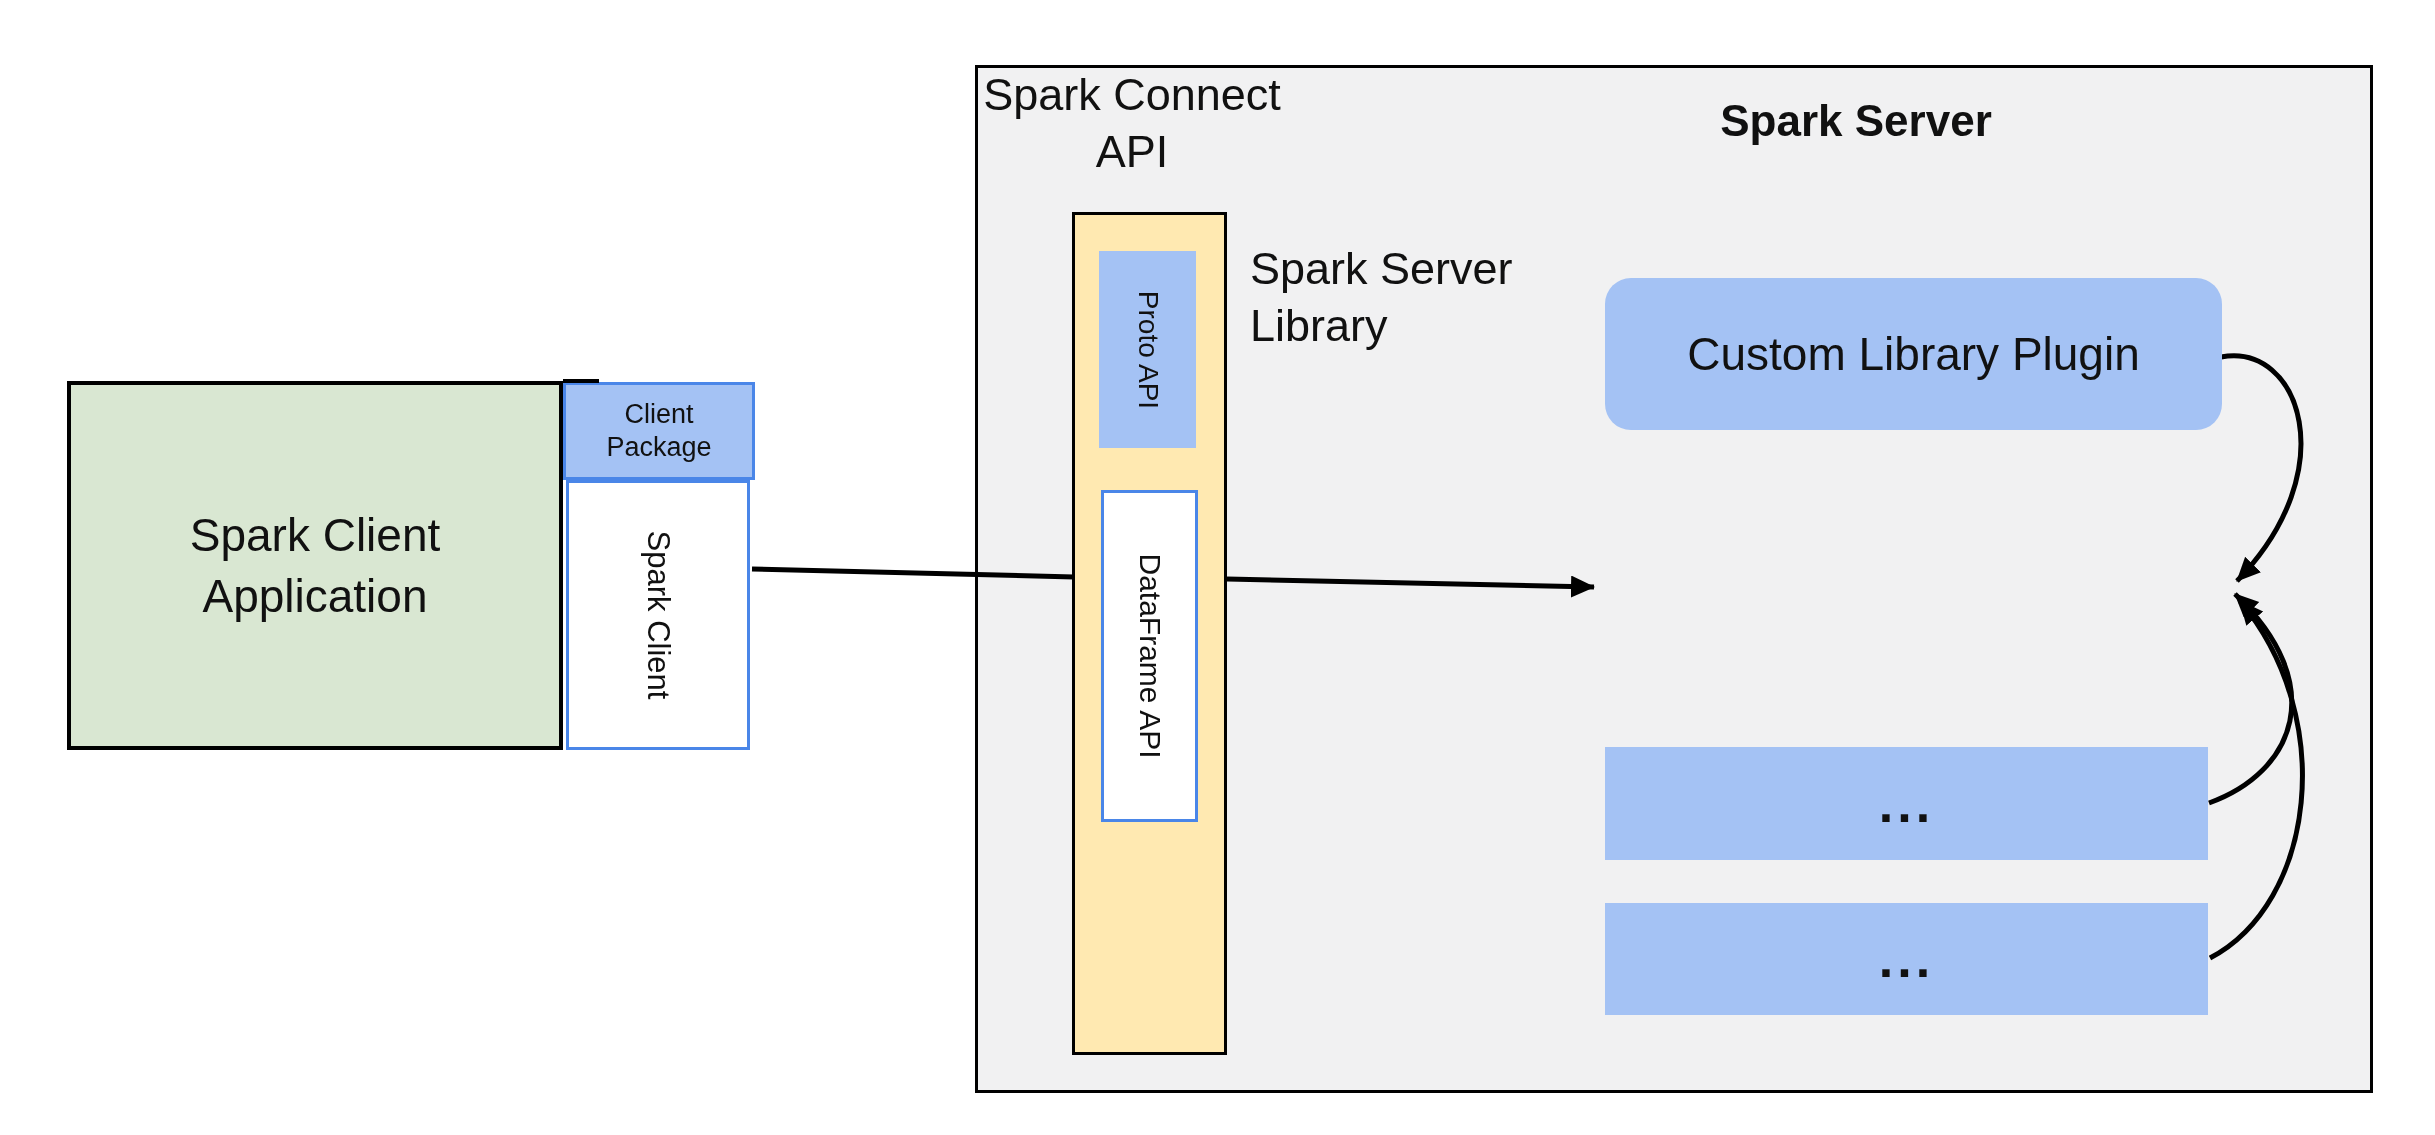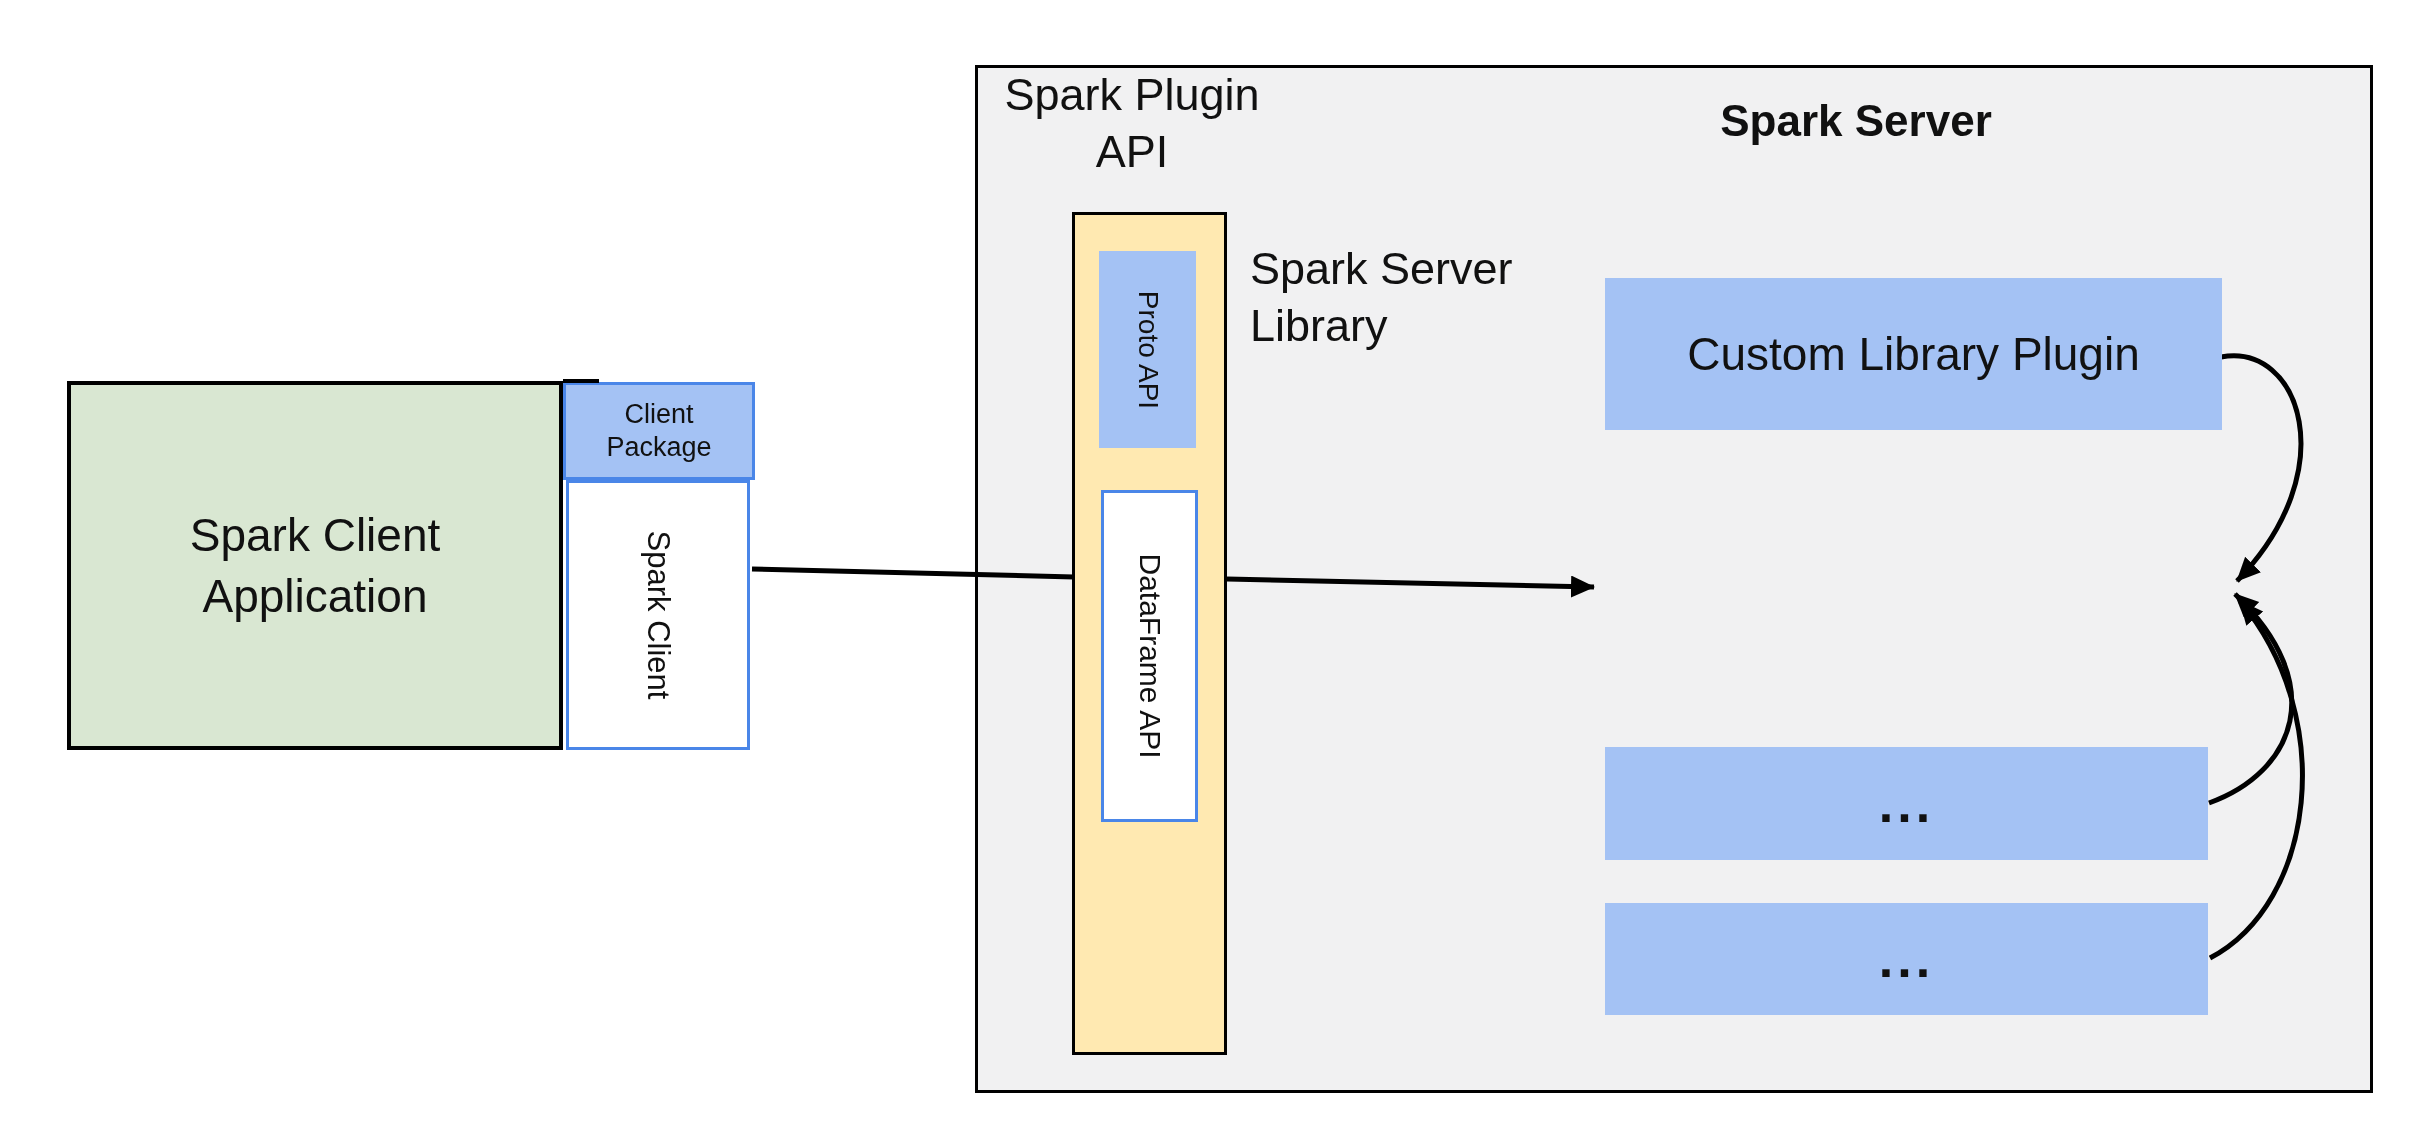--- a/index.html
+++ b/index.html
@@ -13,21 +13,21 @@
   .green-box{left:67px;top:381px;width:496px;height:369px;background:var(--green,#d9e7d2);border:4px solid #000;z-index:3;
     display:flex;align-items:center;justify-content:center;text-align:center;font-size:46px;line-height:61px;white-space:pre-line;}
   .overhang{left:563px;top:379px;width:36px;height:4px;background:#000;z-index:5;}
   .client-package{left:563px;top:382px;width:192px;height:98px;background:var(--blue,#a4c2f4);border:3px solid var(--blue-border,#4a86e8);z-index:3;
     display:flex;align-items:center;justify-content:center;text-align:center;font-size:27px;line-height:33px;white-space:pre-line;}
   .spark-client{left:566px;top:480px;width:184px;height:270px;background:#fff;border:3px solid var(--blue-border,#4a86e8);z-index:3;}
   .yellow-box{left:1072px;top:212px;width:155px;height:843px;background:var(--yellow,#ffe9b1);border:3px solid #000;z-index:3;}
   .proto-box{left:1099px;top:251px;width:97px;height:197px;background:var(--blue,#a4c2f4);z-index:4;}
   .dataframe-box{left:1101px;top:490px;width:97px;height:332px;background:#fff;border:3px solid var(--blue-border,#4a86e8);z-index:4;}
   .plugin-box{left:1605px;top:278px;width:617px;height:152px;background:var(--blue,#a4c2f4);z-index:3;
-    display:flex;align-items:center;justify-content:center;font-size:46px;}
+    display:flex;align-items:center;justify-content:center;font-size:46px;border-radius:26px;}
   .core-box{left:1605px;top:483px;width:617px;height:210px;background:#fff;border:3px solid var(--blue-border,#4a86e8);z-index:3;
     display:flex;align-items:center;justify-content:center;font-size:46px;}
   .dots-box-1{left:1605px;top:747px;width:603px;height:113px;background:var(--blue,#a4c2f4);z-index:3;
     display:flex;align-items:center;justify-content:center;font-size:52px;font-weight:bold;letter-spacing:4px;}
   .dots-box-2{left:1605px;top:903px;width:603px;height:112px;background:var(--blue,#a4c2f4);z-index:3;
     display:flex;align-items:center;justify-content:center;font-size:52px;font-weight:bold;letter-spacing:4px;}
   
   .connect-title{left:957px;top:66px;width:350px;text-align:center;font-size:45px;line-height:57px;white-space:pre-line;z-index:3;}
   .server-title{left:1606px;top:96px;width:500px;text-align:center;font-size:44px;font-weight:bold;z-index:3;}
   .library-label{left:1250px;top:240px;font-size:45px;line-height:57px;white-space:pre-line;z-index:3;}
@@ -51,21 +51,21 @@
         <path d="M0,0 L24,11 L0,22 Z" fill="#000"></path>
       </marker>
     </defs>
     <path d="M 752 569 L 1074 577" stroke="#000" stroke-width="5" fill="none"></path>
     <path d="M 1227 579 L 1594 587" stroke="#000" stroke-width="5" fill="none" marker-end="url(#ah)"></path>
     <path d="M 2221 357 C 2300 342, 2345 470, 2237 581" stroke="#000" stroke-width="5" fill="none" marker-end="url(#ah)"></path>
     <path d="M 2209 803 C 2295 772, 2330 685, 2235 594" stroke="#000" stroke-width="5" fill="none" marker-end="url(#ah)"></path>
     <path d="M 2210 958 C 2315 903, 2338 718, 2240 601" stroke="#000" stroke-width="5" fill="none" marker-end="url(#ah)"></path>
   </svg>
 
-  <div class="abs connect-title">Spark Plugin
+  <div class="abs connect-title">Spark Connect
 API</div>
   <div class="abs server-title">Spark Server</div>
   <div class="abs library-label">Spark Server
 Library</div>
 
   <div class="abs green-box">
     <span>Spark Client
 Application</span>
   </div>
   <div class="abs overhang"></div>

